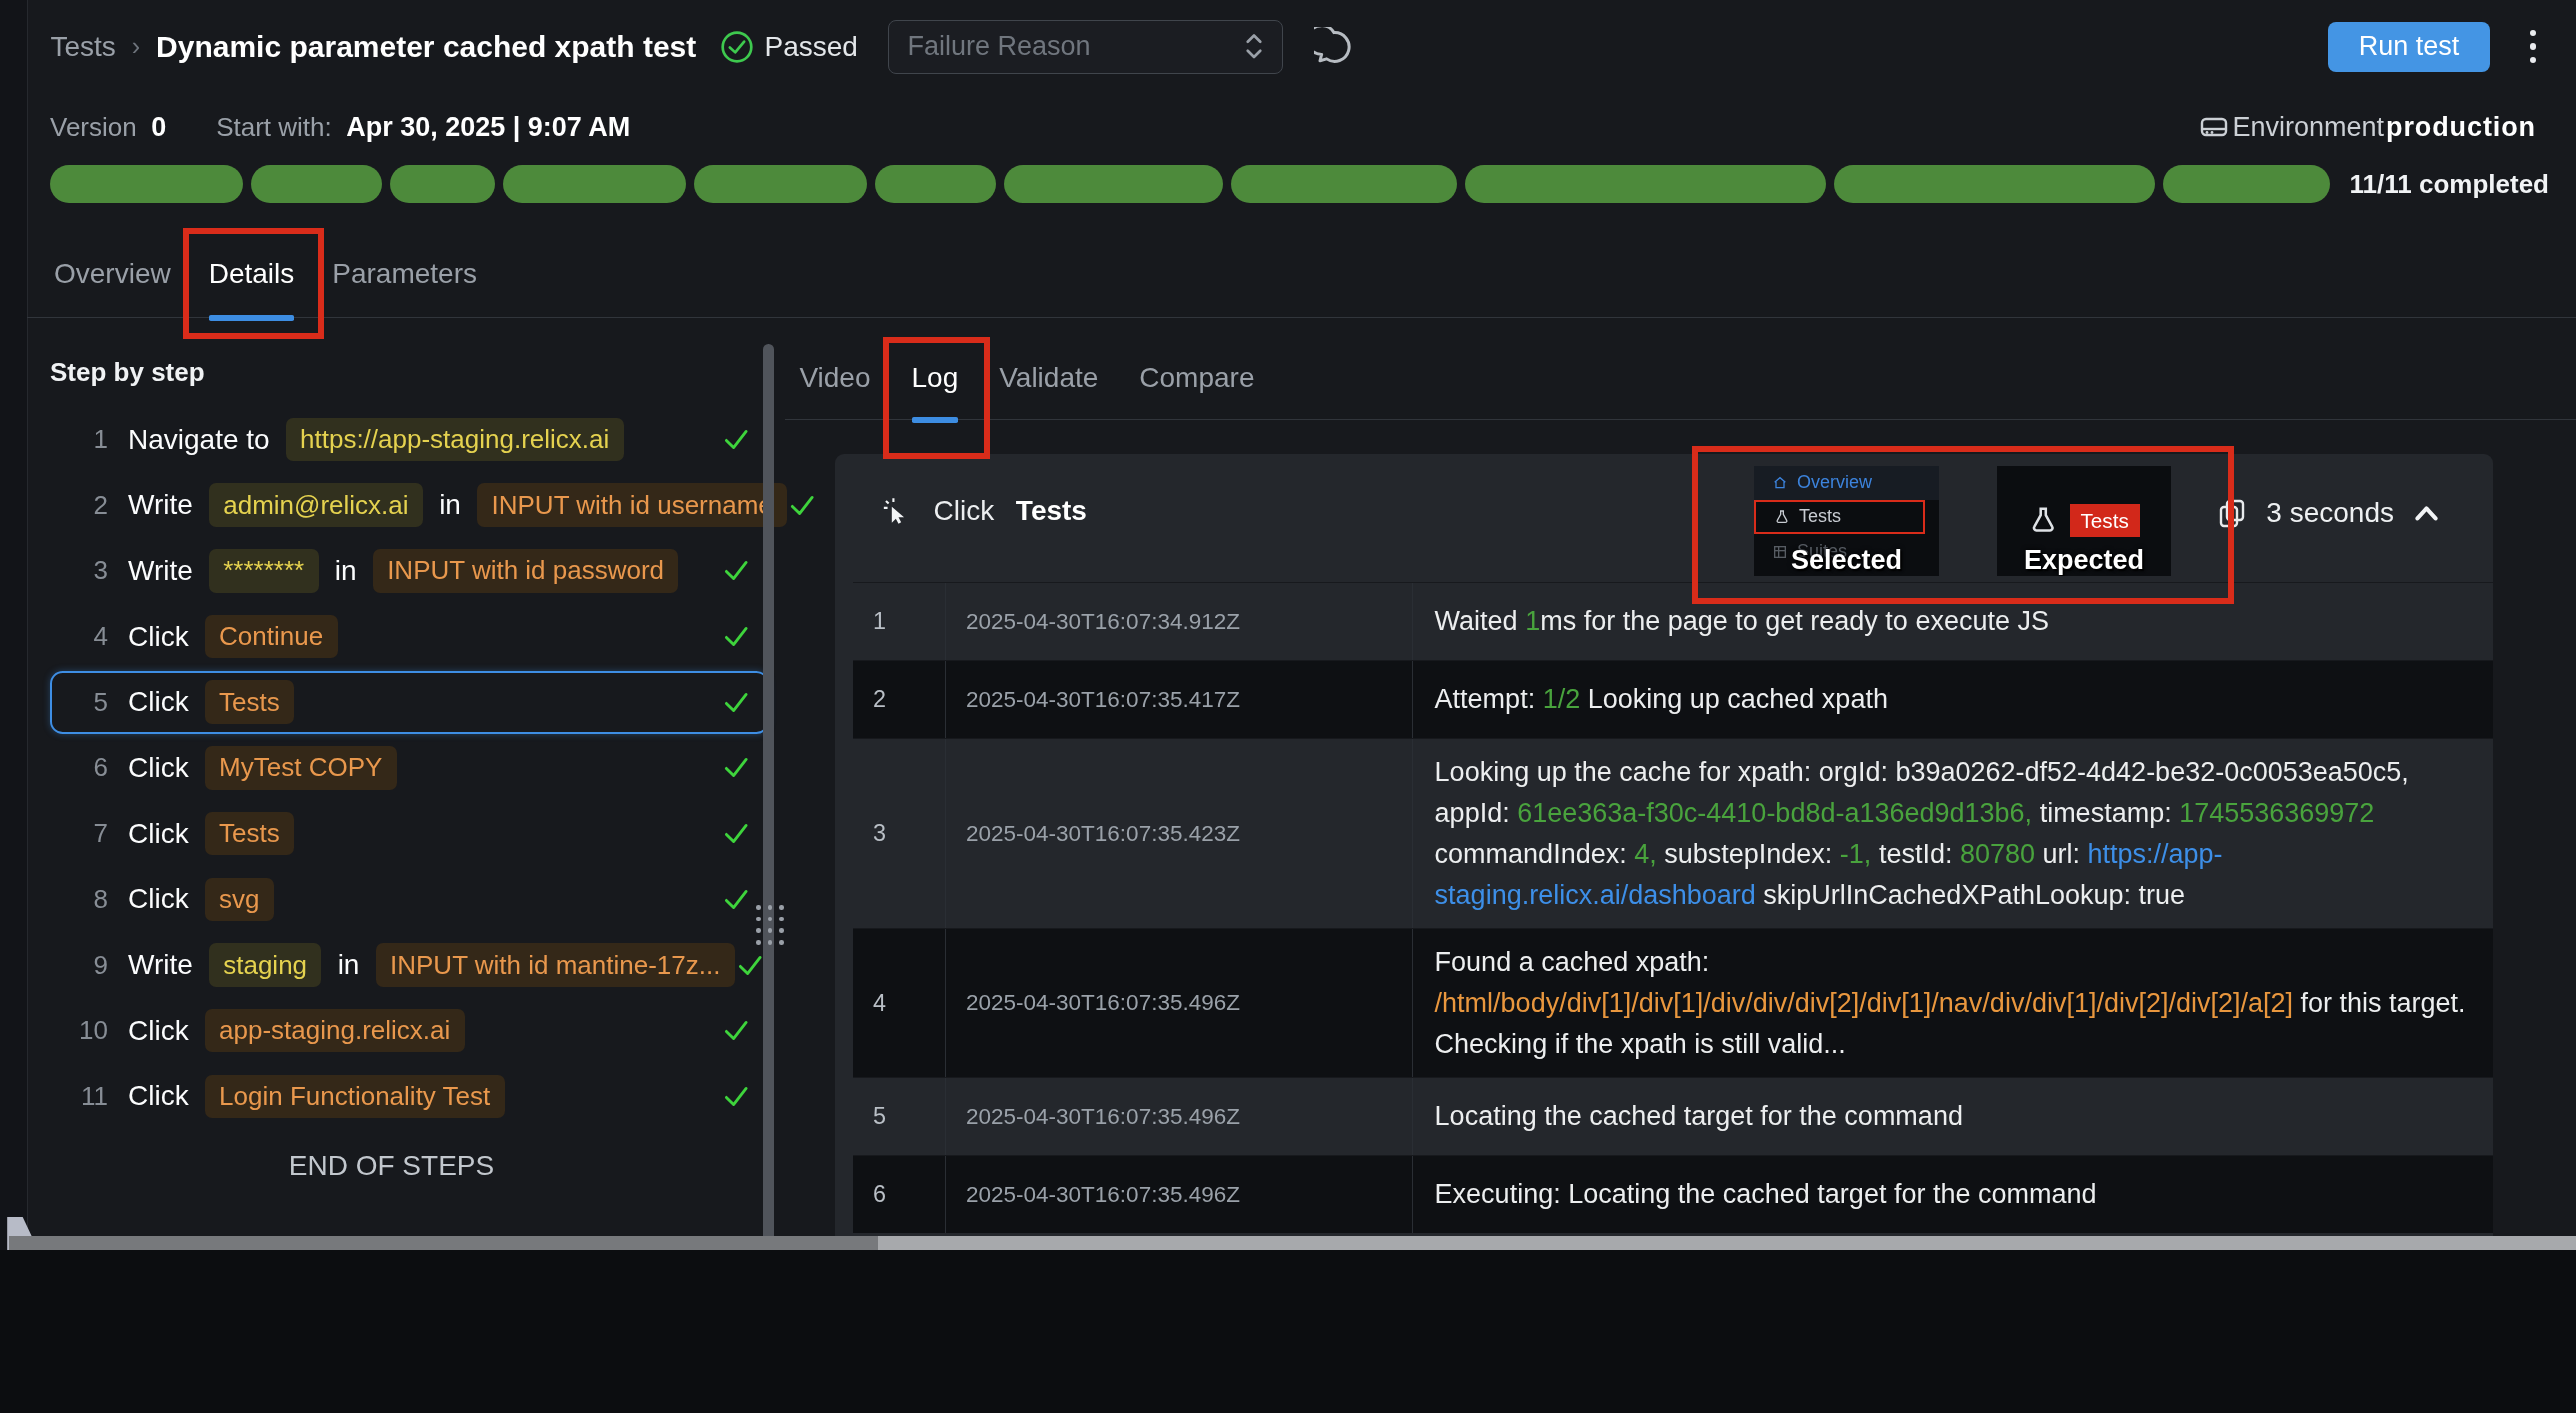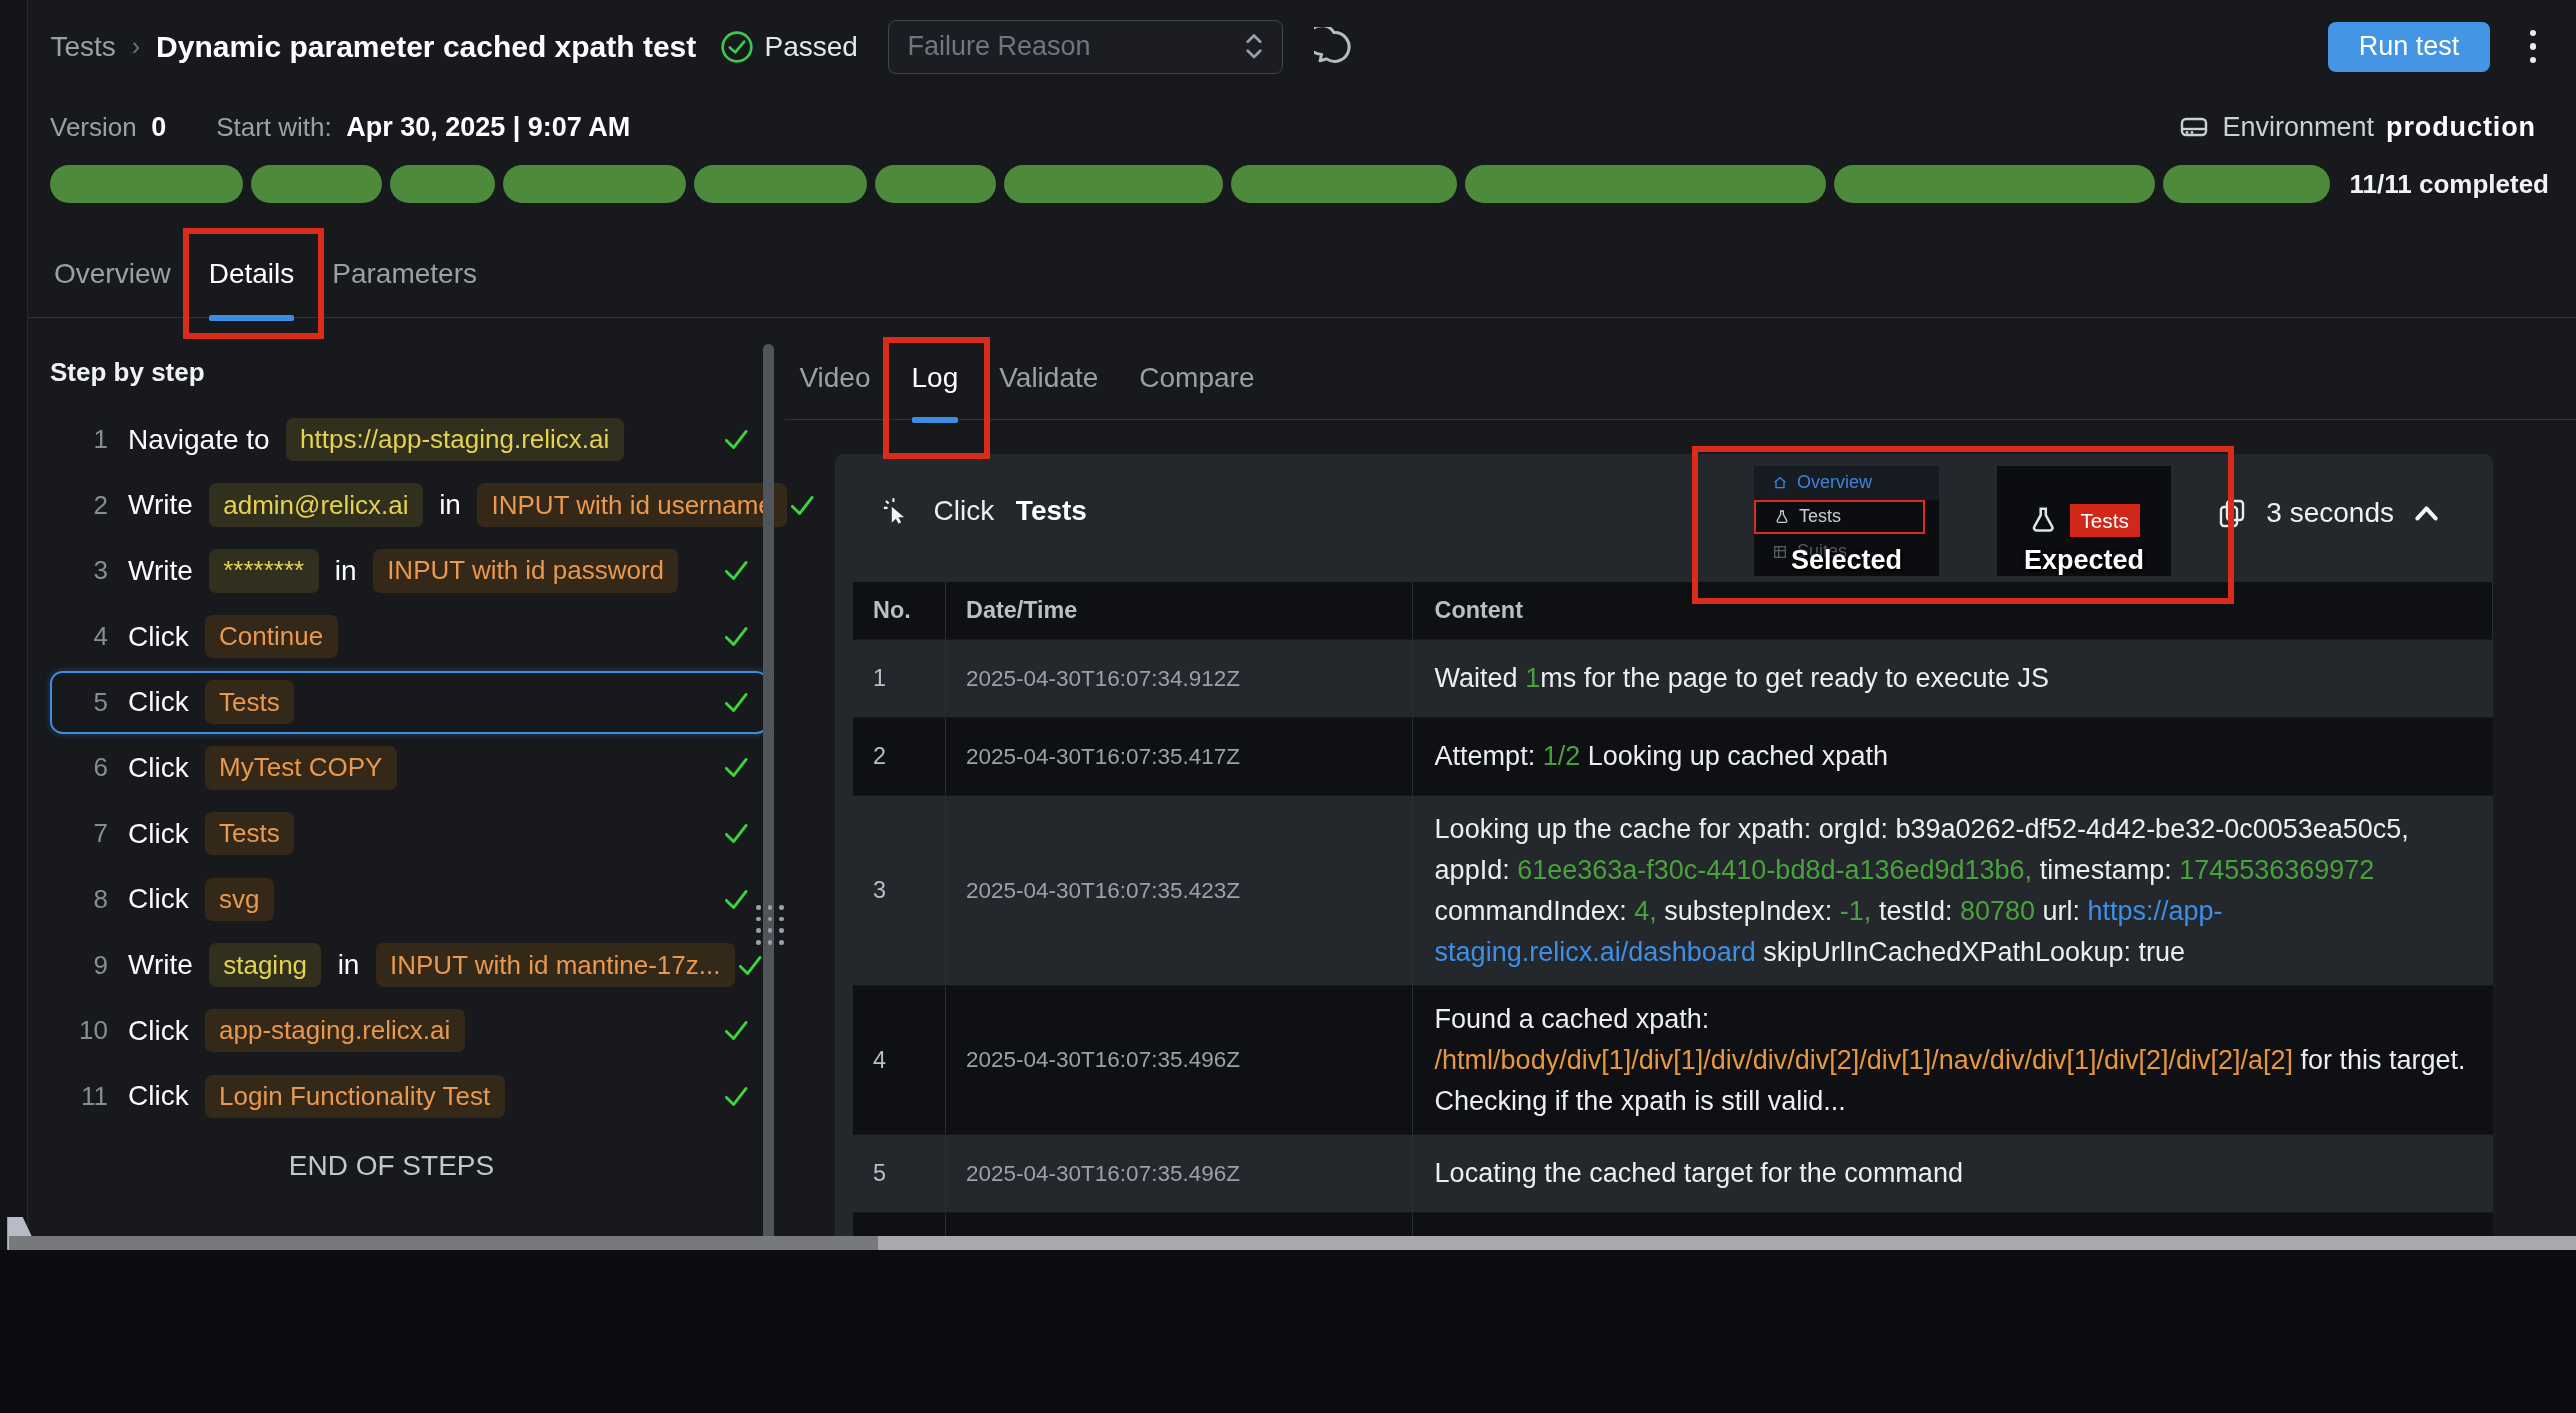--- a/index.html
+++ b/index.html
@@ -22,21 +22,21 @@
   .run-btn{height:50px;padding:0 30.5px;background:#4495e4;border-radius:8px;color:#fff;font-size:27px;
            display:flex;align-items:center;border:none;}
   .kebab{margin-left:40px;color:#e9ebee;display:flex;flex-direction:column;gap:7.2px;}
   .kebab i{width:6.3px;height:6.3px;border-radius:50%;background:#e9ebee;display:block;}
 
   
   .meta{position:absolute;left:50px;right:40px;top:101px;height:52px;display:flex;align-items:center;}
   .m-label{color:#9aa0a8;font-size:26px;}
   .m-val{color:#fff;font-size:27px;font-weight:700;margin-left:14.4px;white-space:nowrap;}
   .m-start{margin-left:50px;}
-  .env{margin-left:auto;display:flex;align-items:center;gap:12px;color:#ccd0d5;font-size:27px;}
+  .env{margin-left:auto;display:flex;align-items:center;gap:2px;color:#ccd0d5;font-size:27px;}
   .env b{color:#fff;font-weight:700;letter-spacing:0.9px;}
 
   
   .progress-row{position:absolute;left:50px;right:27px;top:165px;height:38px;display:flex;align-items:center;}
   .pbar{flex:1;display:flex;gap:8px;height:38px;}
   .seg{height:38px;background:#4d8a3b;border-radius:19px;}
   .ptext{color:#f1f3f5;font-size:26px;font-weight:600;margin-left:20px;white-space:nowrap;}
 
   
   .tabs-row{position:absolute;left:27px;right:0;top:230px;height:88px;border-bottom:0.9px solid #31353b;
@@ -428,25 +428,20 @@
         <span class="duration-text">3 seconds</span>
         <span>
           <svg width="29" height="20" viewBox="0 0 32 22">
               <polyline points="6,17 16,6 26,17" fill="none" stroke="#f2f4f6" stroke-width="4.5" stroke-linecap="round" stroke-linejoin="round"></polyline>
             </svg>
         </span>
       </div>
     </div>
 
     <div class="log-table">
-      <div class="t-header">
-        <div class="cell cell-no">No.</div>
-        <div class="cell cell-time">Date/Time</div>
-        <div class="cell cell-content">Content</div>
-      </div>
       <div id="log-rows">
           <div class="t-row odd" style="min-height: 77px;">
             <div class="cell cell-no">1</div>
             <div class="cell cell-time">2025-04-30T16:07:34.912Z</div>
             <div class="cell cell-content"><span>Waited </span><span class="seg-green">1</span><span>ms for the page to get ready to execute JS</span></div>
           </div>
           <div class="t-row even" style="min-height: 77px;">
             <div class="cell cell-no">2</div>
             <div class="cell cell-time">2025-04-30T16:07:35.417Z</div>
             <div class="cell cell-content"><span>Attempt: </span><span class="seg-green">1/2</span><span> Looking up cached xpath</span></div>

